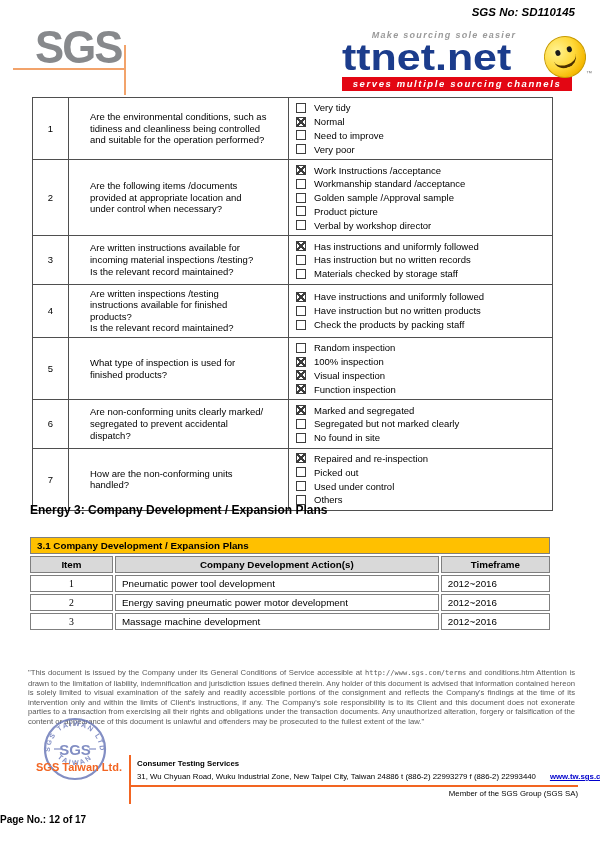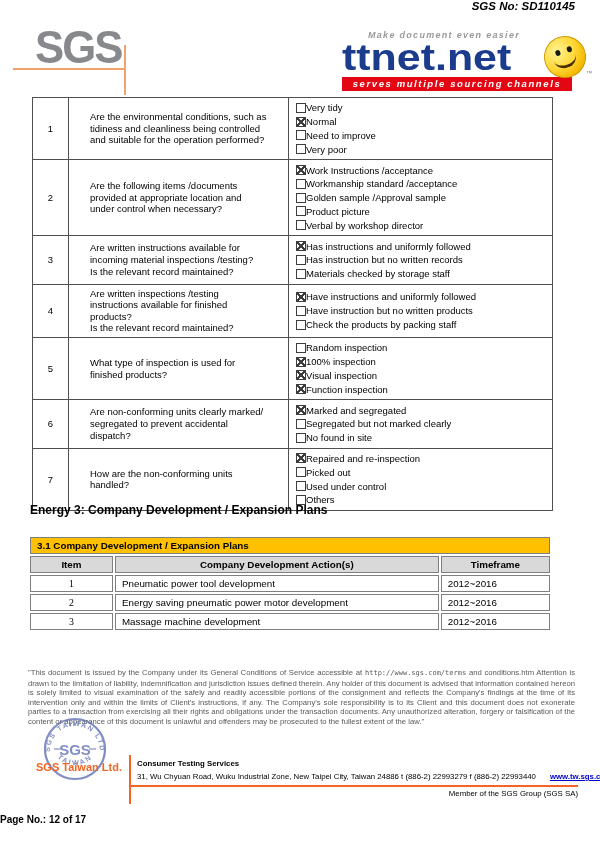--- a/index.html
+++ b/index.html
@@ -2,21 +2,21 @@
 <html><head>
 <meta charset="utf-8">
 <style>
   html,body { margin:0; padding:0; background:#e8e8e8; }
   .page {
     position:relative; width:600px; height:849px; margin:0 auto;
     background:#ffffff; font-family:"Liberation Sans", sans-serif; color:#000;
     overflow:hidden;
   }
   
-  .sgs-no { position:absolute; top:0; right:25px; font-size:11.5px; font-weight:bold; font-style:italic; }
+  .sgs-no { position:absolute; top:6px; right:25px; font-size:11.5px; font-weight:bold; font-style:italic; }
   .sgs-logo { position:absolute; left:35px; top:24px; width:120px; height:72px; }
   .sgs-logo .sgs-text {
     display:inline-block; font-weight:bold; font-size:46px; line-height:46px;
     color:#87898c; letter-spacing:-2px; transform:scaleX(0.95); transform-origin:left top;
   }
   .sgs-hline { position:absolute; left:-22px; top:44px; width:112px; height:2px; background:#f2a36b; }
   .sgs-vline { position:absolute; left:89px; top:21px; width:2px; height:50px; background:#f2a36b; }
 
   .ttnet { position:absolute; top:30px; right:28px; width:230px; }
   .ttnet-tagline {
@@ -43,21 +43,21 @@
     border-bottom:3px solid #4a3000;
   }
   .tm { position:absolute; right:-20px; top:30px; font-size:6px; color:#777; }
 
   
   table.audit { position:absolute; left:32px; top:97px; width:520px; border-collapse:collapse; table-layout:fixed; }
   table.audit td { border:1px solid #4f4f4f; vertical-align:middle; }
   td.a-num { text-align:center; font-size:9.5px; }
   td.a-q  { font-size:9.5px; padding:3px 21px; white-space:pre-line; line-height:11.6px; }
   td.a-opts { padding:3px 4px 3px 7px; }
-  .opt { display:flex; align-items:center; gap:0; height:13.8px; font-size:9.5px; white-space:nowrap; }
+  .opt { display:flex; align-items:center; gap:8px; height:13.8px; font-size:9.5px; white-space:nowrap; }
   .cb { width:8px; height:8px; border:1px solid #3d3d3d; background:#fff; flex:none; }
   .cb.checked {
     background-image:
       linear-gradient(45deg,  transparent 42%, #3d3d3d 42%, #3d3d3d 58%, transparent 58%),
       linear-gradient(315deg, transparent 42%, #3d3d3d 42%, #3d3d3d 58%, transparent 58%);
   }
 
   
   .section3-heading { position:absolute; left:30px; top:503px; font-size:12px; font-weight:bold; }
   table.dev { position:absolute; left:28px; top:535px; width:524px; border-collapse:separate; border-spacing:2px; table-layout:fixed; }
@@ -92,21 +92,21 @@
 
   <div class="sgs-no">SGS No: SD110145</div>
 
   <div class="sgs-logo">
     <span class="sgs-text">SGS</span>
     <div class="sgs-hline"></div>
     <div class="sgs-vline"></div>
   </div>
 
   <div class="ttnet">
-    <div class="ttnet-tagline">Make document even easier</div>
+    <div class="ttnet-tagline">Make sourcing sole easier</div>
     <div style="position:relative;">
       <span class="ttnet-brand">ttnet.net</span>
       <div class="smiley">
         <div class="eye l"></div>
         <div class="eye r"></div>
         <div class="mouth"></div>
       </div>
       <span class="tm">™</span>
     </div>
     <div class="ttnet-banner">serves multiple sourcing channels</div>

